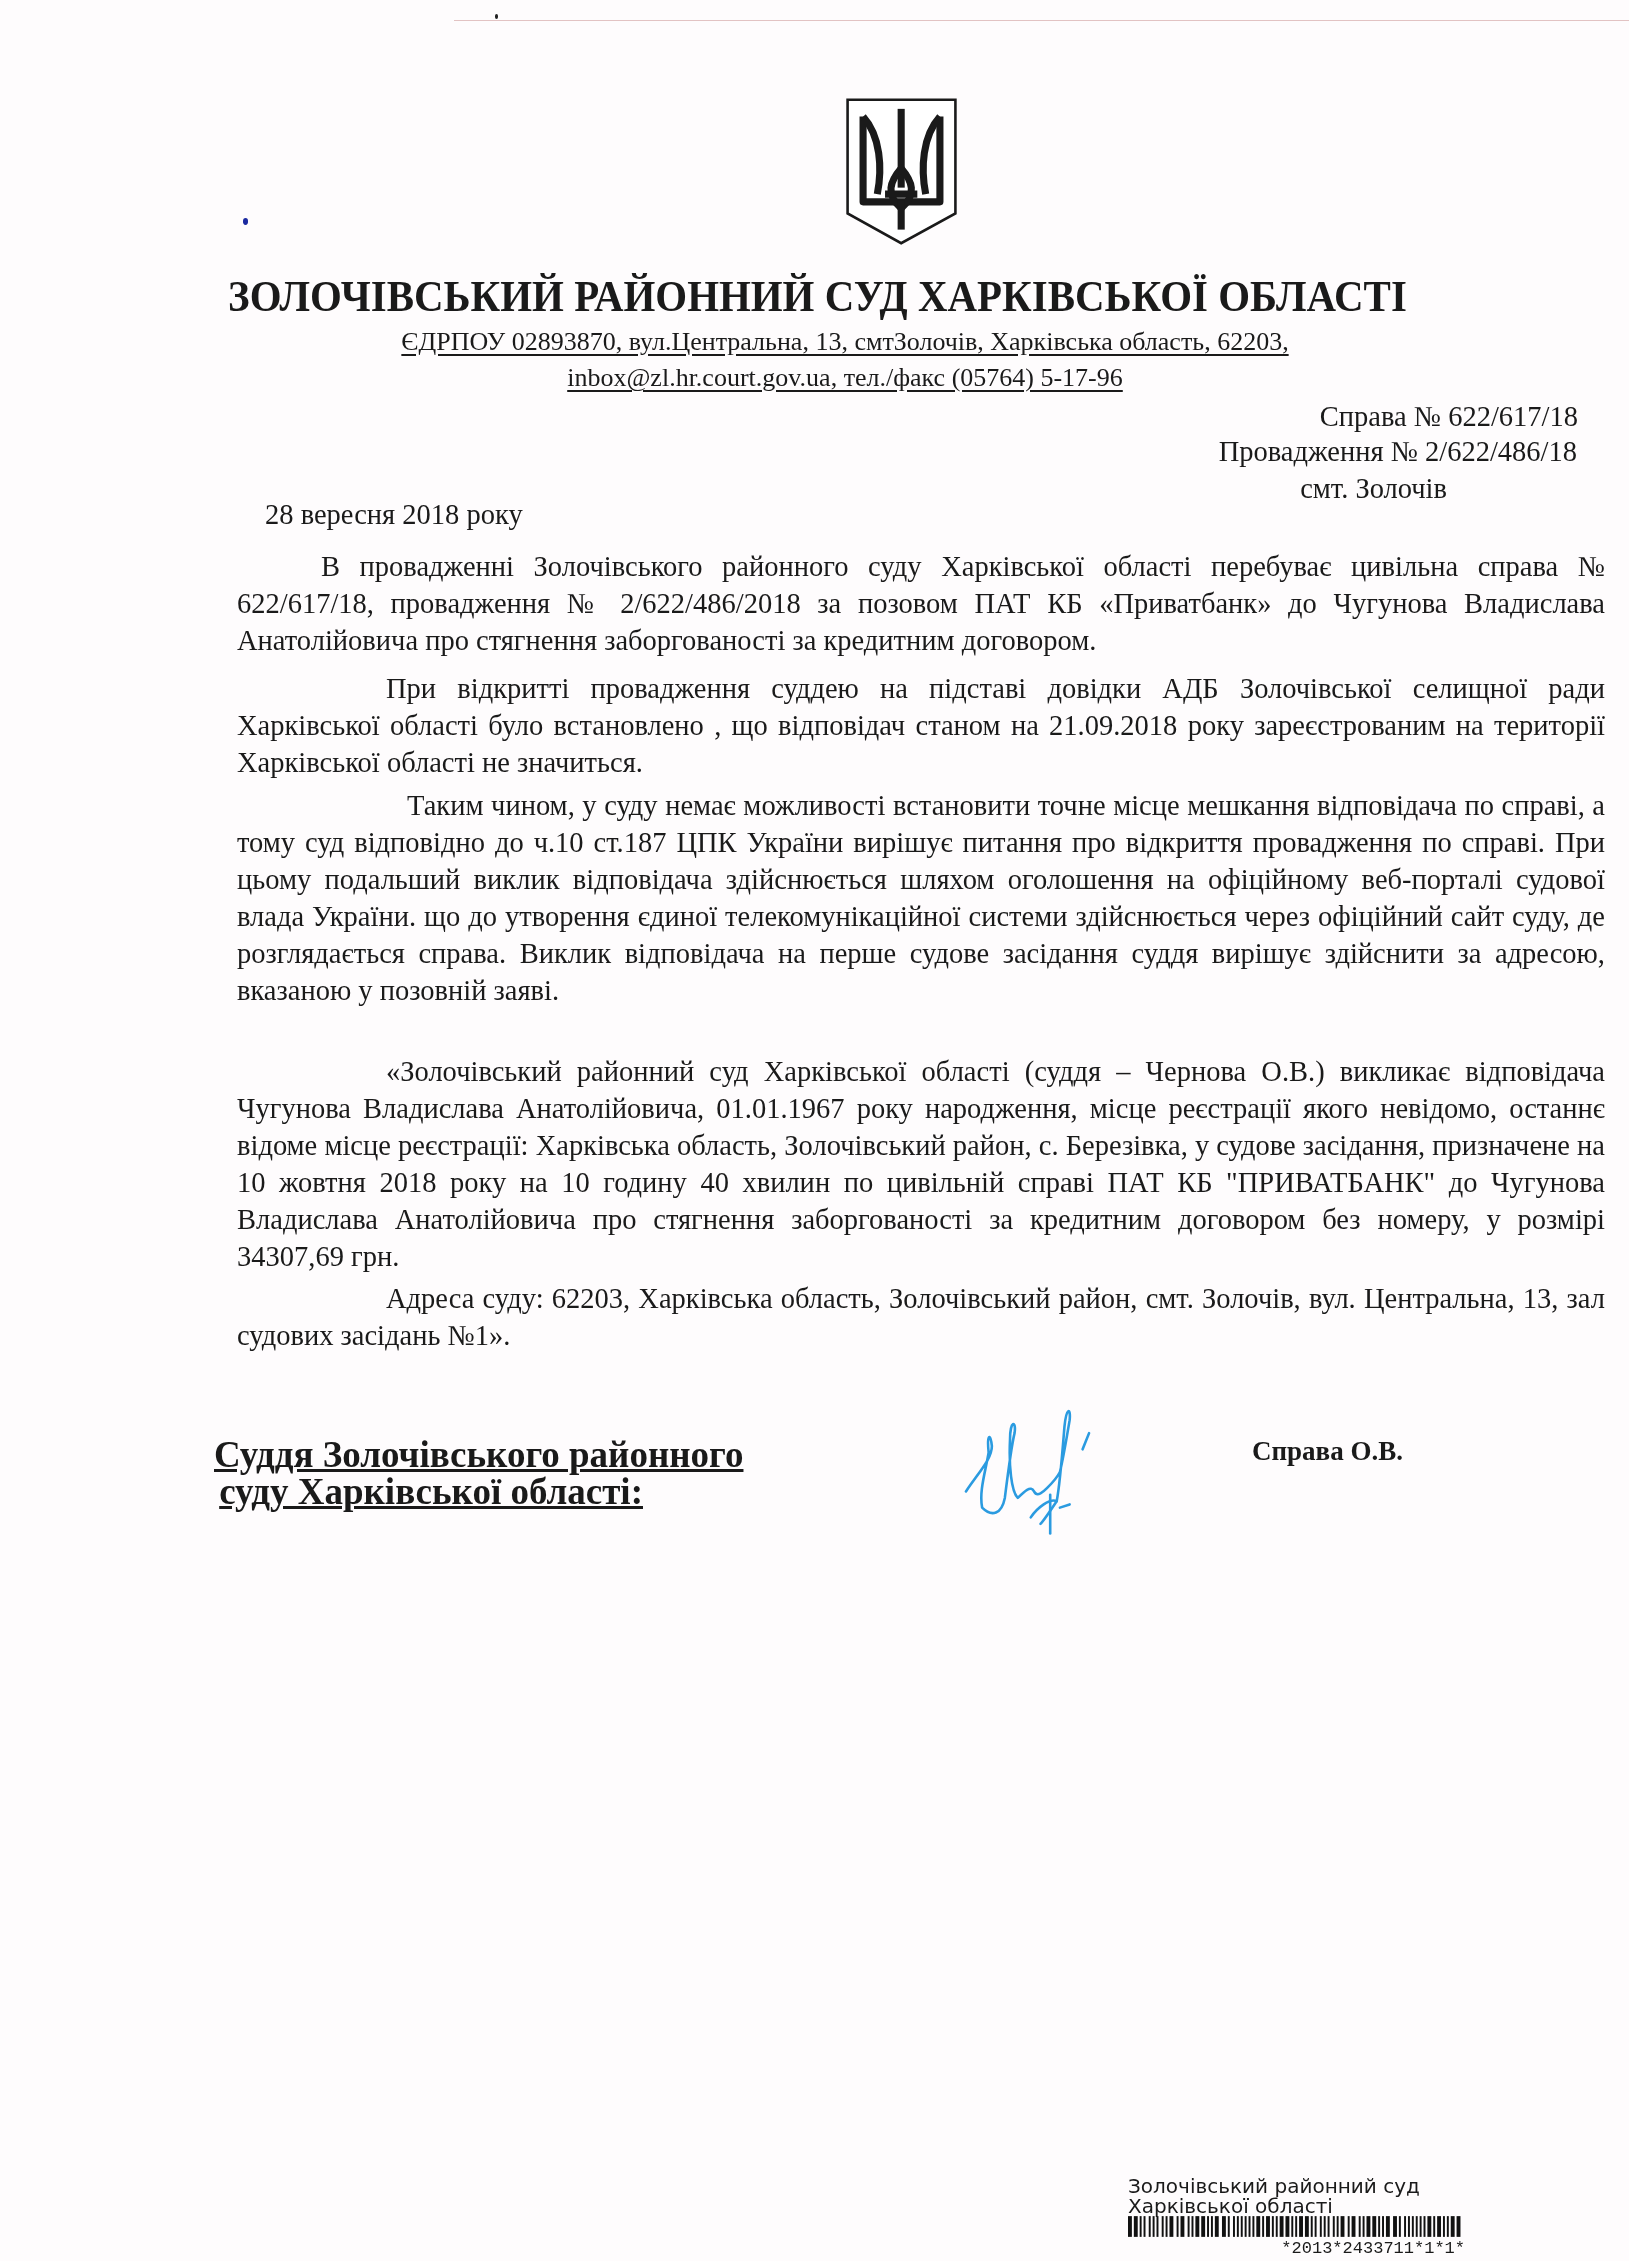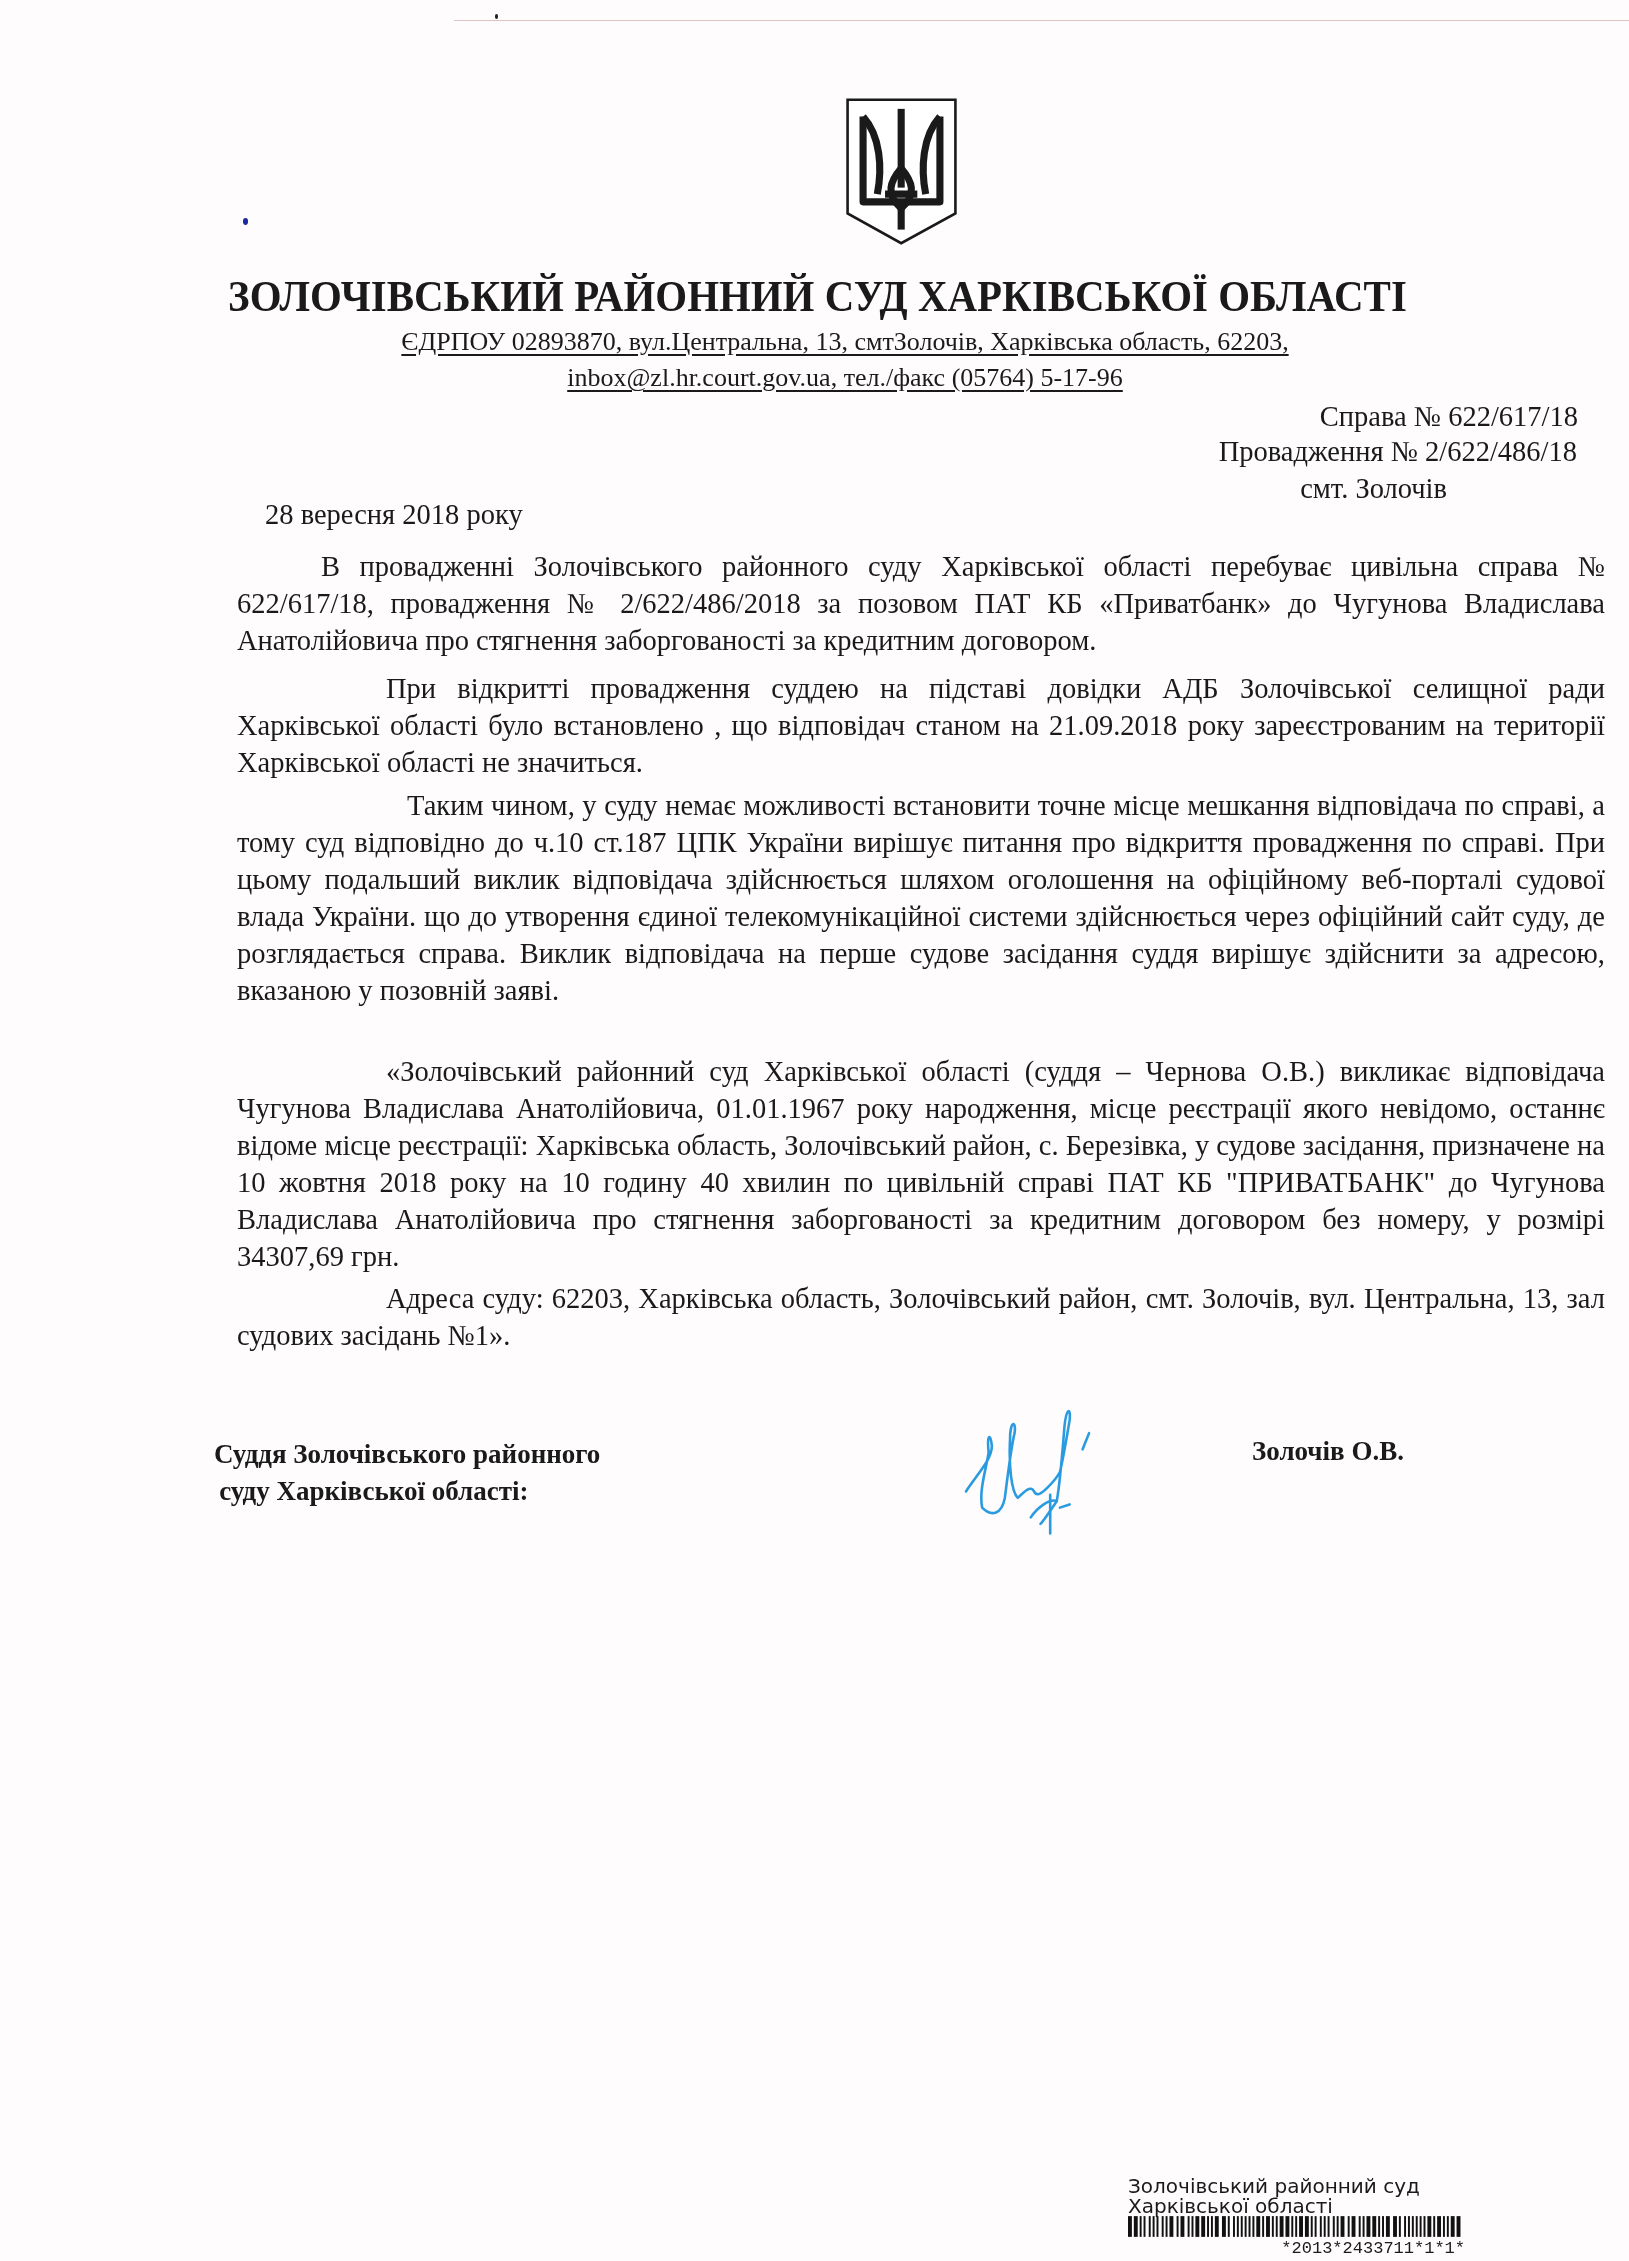--- a/index.html
+++ b/index.html
@@ -24,21 +24,21 @@
   #p1 { top: 548px; }
   #p1 .indent { width: 84px; }
   #p2 { top: 670px; }
   #p2 .indent { width: 149px; }
   #p3 { top: 787px; }
   #p3 .indent { width: 170px; }
   #p4 { top: 1053px; }
   #p4 .indent { width: 149px; }
   #p5 { top: 1280px; }
   #p5 .indent { width: 149px; }
-  #sign-title { left: 214px; top: 1436px; font-size: 27px; font-weight: bold; line-height: 37px; }
+  #sign-title { left: 214px; top: 1436px; font-size: 37px; font-weight: bold; line-height: 37px; text-decoration: underline; }
   #sign-title div:nth-child(2) { padding-left: 5.2px; }
   #sign-name { left: 1252px; top: 1436px; font-size: 27px; font-weight: bold; }
   #signature { left: 953px; top: 1394px; width: 162px; height: 156px; }
   #stamp { left: 1128px; top: 2177px; width: 337px; }
   #stamp-line1, #stamp-line2 { text-align: left; font-family: "DejaVu Sans", sans-serif; font-size: 20px; line-height: 19.5px; }
   #barcode { height: 21px; width: 337px; margin: 0 auto; }
   #barcode-text { text-align: right; font-family: Liberation Mono, monospace; font-size: 17px; line-height: 19.5px; }
   #top-line { left: 454px; top: 19.5px; width: 1176px; height: 0.6px; background: #c58a8a; opacity: 0.5; }
   #speck-left { left: 243px; top: 218px; width: 5.2px; height: 6.5px; border-radius: 50%; background: #1b2aa0; }
   #speck-top { left: 495px; top: 14.3px; width: 3.2px; height: 4.5px; border-radius: 50%; background: #222; }
@@ -84,21 +84,21 @@
 </div>
 <svg class="abs" id="signature" viewBox="0 0 250 240">
   <g fill="none" stroke="#2b9be0" stroke-width="4" stroke-linecap="round" stroke-linejoin="round">
     <path d="M20 150 C40 120 60 100 60 80 C58 60 52 60 55 90 C50 120 40 150 45 175 C60 190 75 185 80 160 C85 120 90 80 95 60 C98 40 88 40 88 70 C86 110 90 150 100 160 C110 150 120 140 125 150 C130 160 140 150 145 145 C150 140 160 130 165 120 C170 100 175 70 180 40 C182 20 175 20 172 50 C168 100 165 140 160 165"></path>
     <path d="M120 190 C130 175 150 160 160 165 C150 180 140 195 135 200"></path>
     <path d="M150 155 L150 215"></path>
     <path d="M210 60 L200 85"></path>
     <path d="M165 175 L180 170"></path>
   </g>
 </svg>
-<div class="abs" id="sign-name">Золочів О.В.</div>
+<div class="abs" id="sign-name">Справа О.В.</div>
 
 <div class="abs" id="stamp">
   <div id="stamp-line1">Золочівський районний суд</div>
   <div id="stamp-line2">Харківської області</div>
   <svg id="barcode" viewBox="0 0 520 32" width="337" height="21">
       <rect x="0" y="0" width="6" height="32" fill="#111"></rect>
       <rect x="9" y="0" width="6" height="32" fill="#111"></rect>
       <rect x="18" y="0" width="3" height="32" fill="#111"></rect>
       <rect x="24" y="0" width="3" height="32" fill="#111"></rect>
       <rect x="32" y="0" width="3" height="32" fill="#111"></rect>

